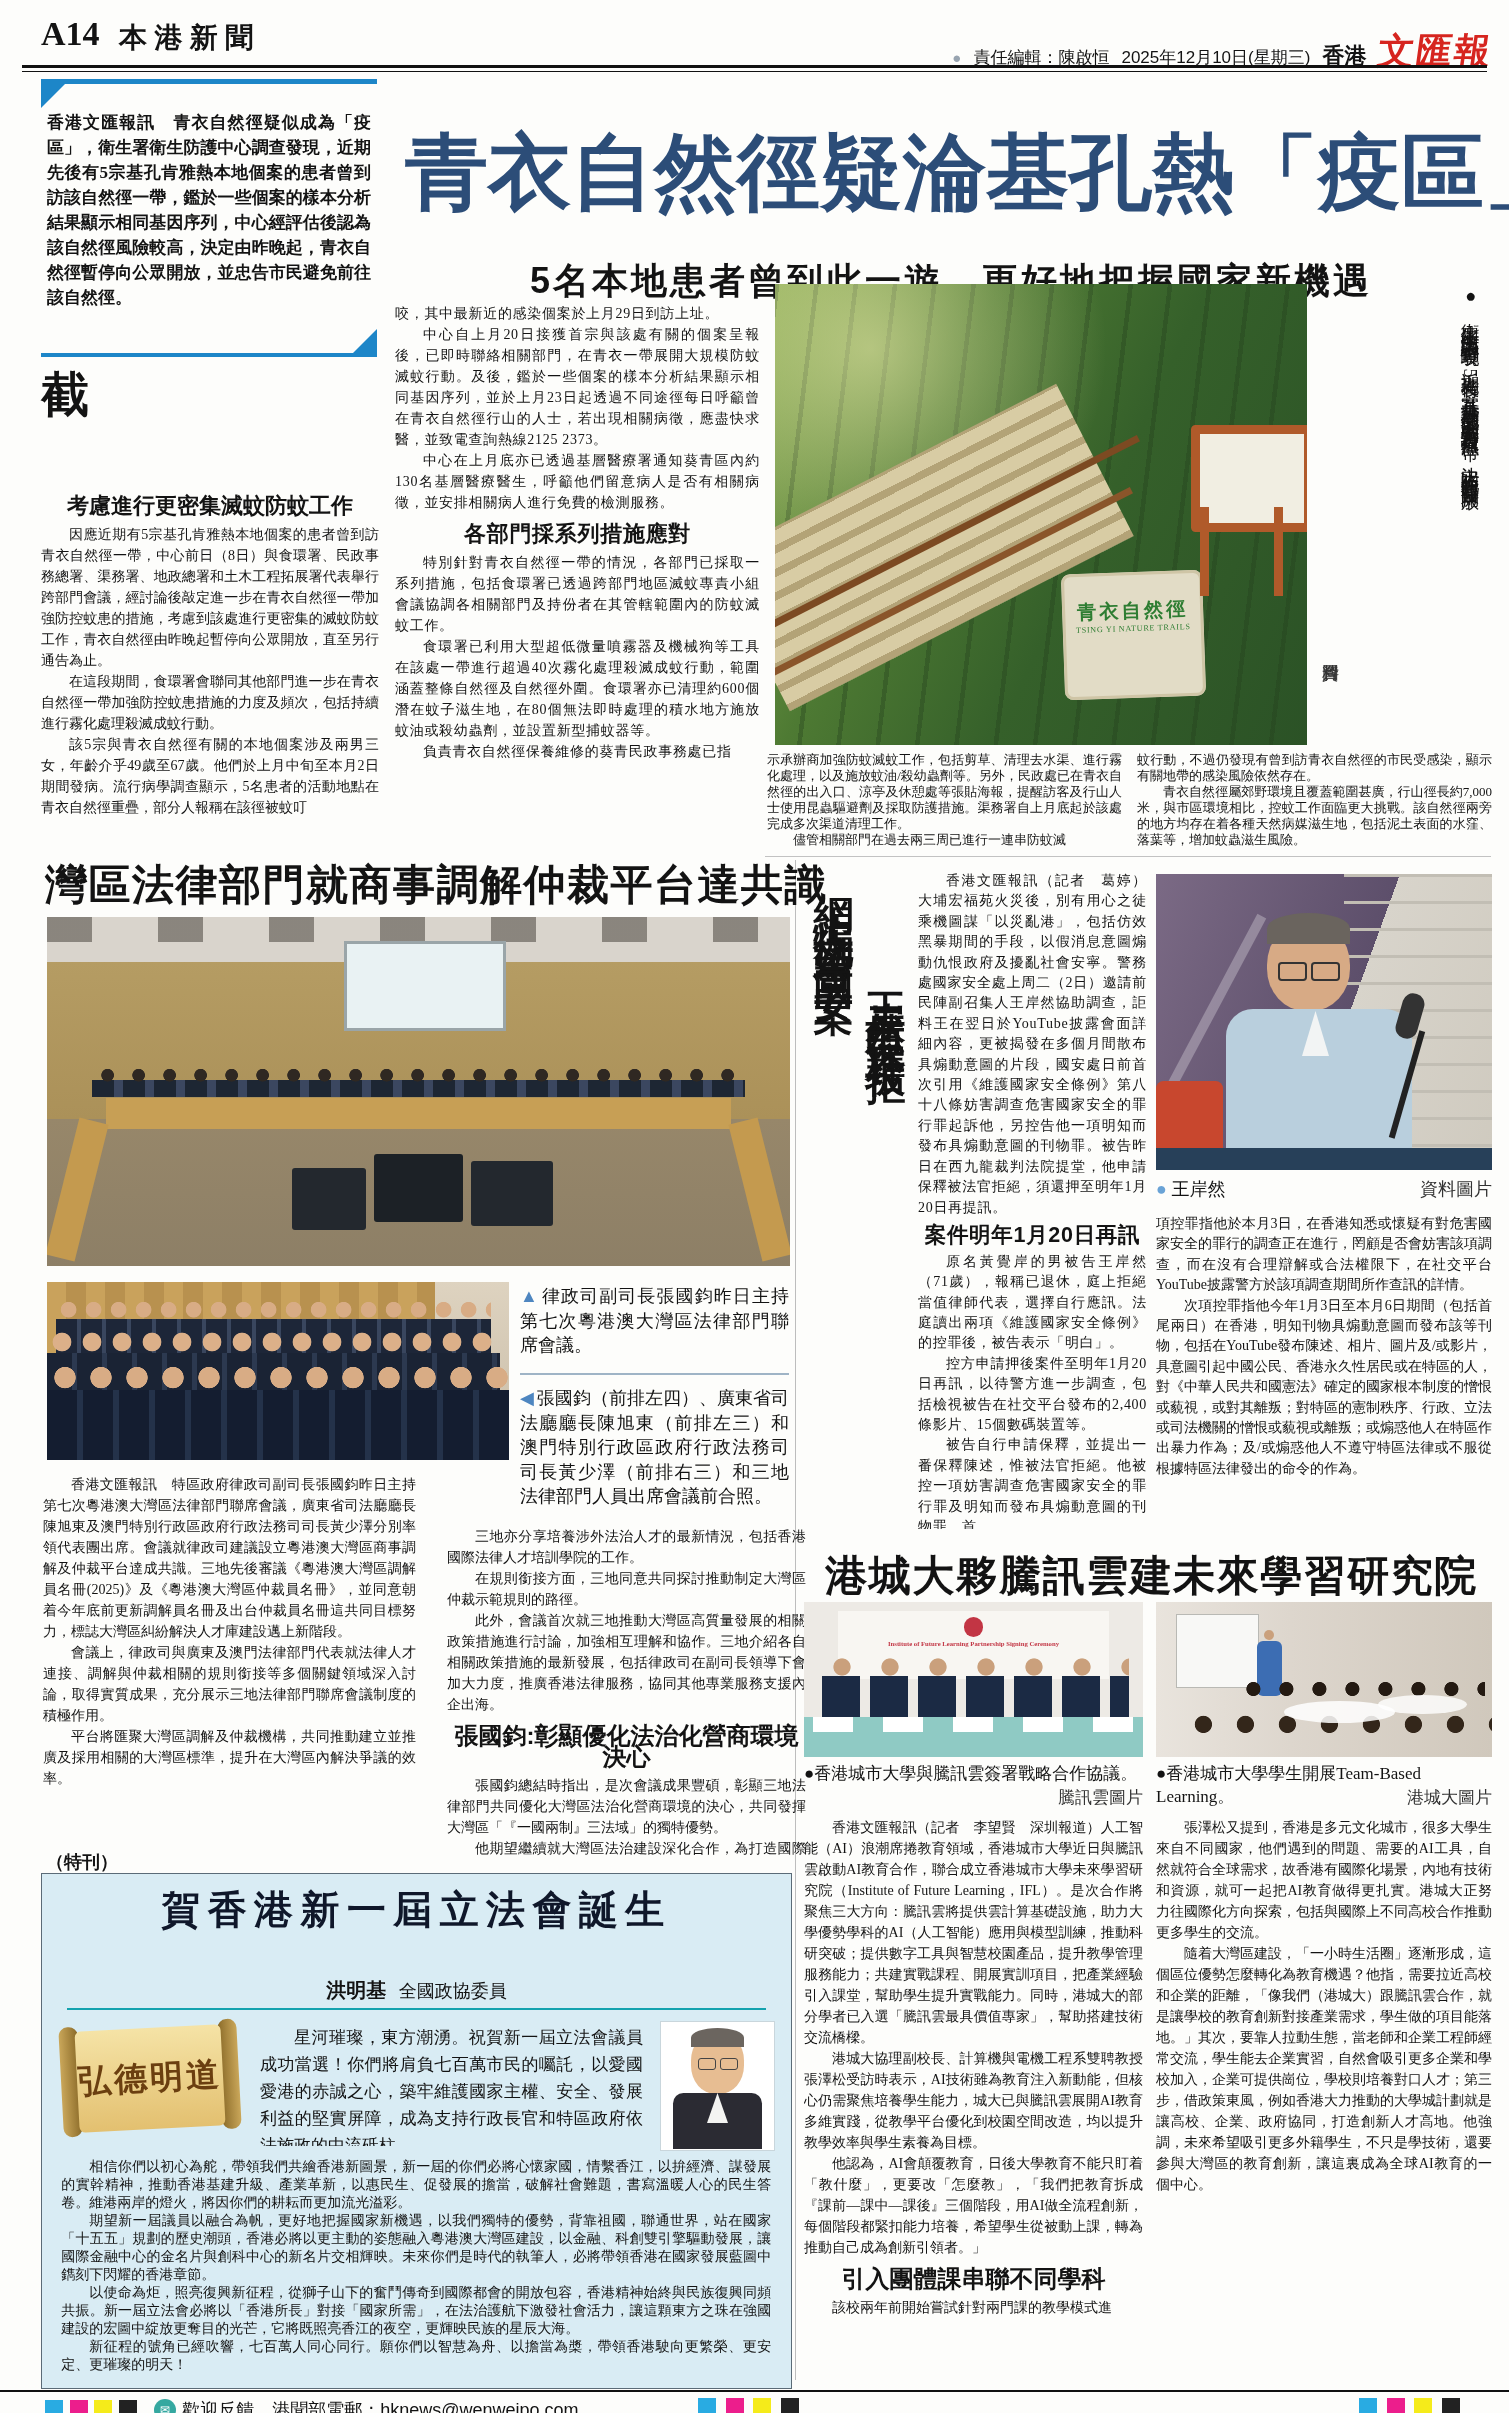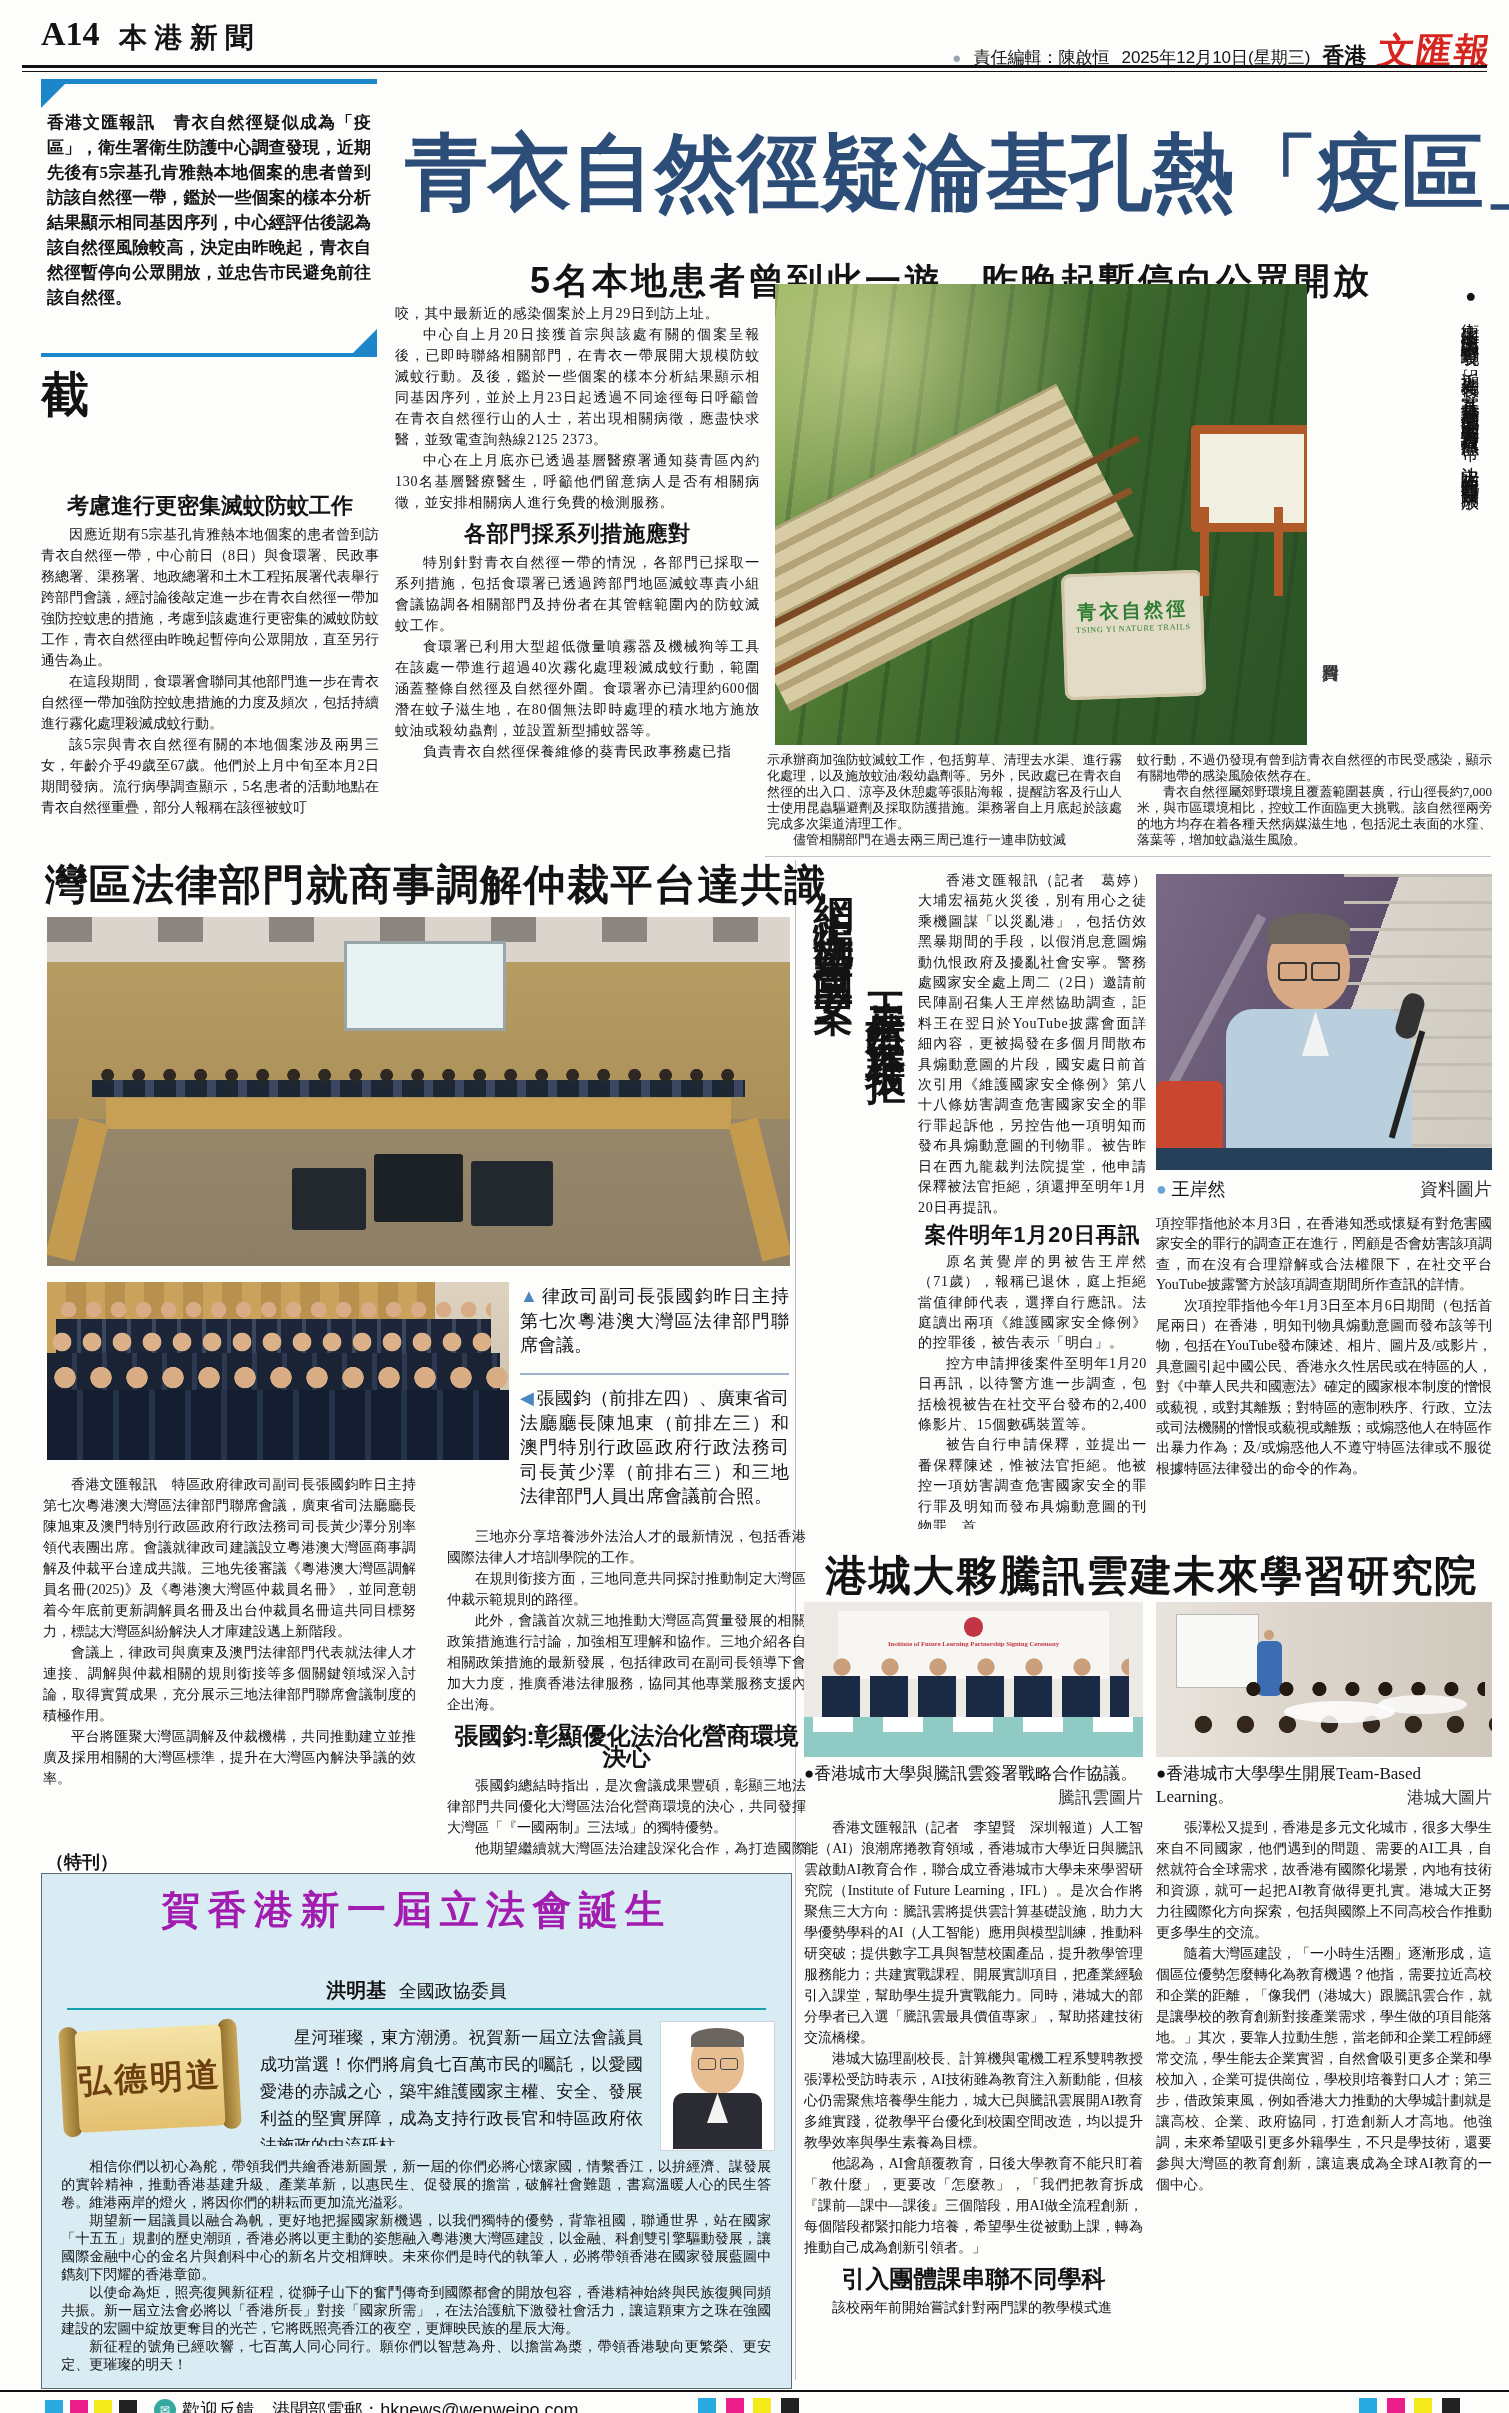--- a/index.html
+++ b/index.html
@@ -45,21 +45,21 @@
 
   <div class="a" style="left:41px;top:79px;width:336px;height:278px;">
     <div class="ibar" style="top:0;"></div>
     <div class="tri-tl"></div>
     <div class="ibar" style="bottom:0;"></div>
     <div class="tri-br"></div>
     <p style="margin:0;position:absolute;left:6px;right:6px;top:31px;font-size:17px;line-height:25px;text-align:justify;font-weight:600;"><b>香港文匯報訊</b><span>　青衣自然徑疑似成為「疫區」，衛生署衛生防護中心調查發現，近期先後有5宗基孔肯雅熱本地個案的患者曾到訪該自然徑一帶，鑑於一些個案的樣本分析結果顯示相同基因序列，中心經評估後認為該自然徑風險較高，決定由昨晚起，青衣自然徑暫停向公眾開放，並忠告市民避免前往該自然徑。</span></p>
   </div>
 
   <h1 class="a" style="left:405px;top:95px;width:1092px;height:156px;line-height:156px;font-size:83px;text-align:center;color:#2c4d78;white-space:nowrap;">青衣自然徑疑淪基孔熱「疫區」</h1>
-  <h2 class="a sans" style="left:405px;top:257px;width:1092px;font-size:36px;text-align:center;letter-spacing:3px;">5名本地患者曾到此一遊　昨晚起暫停向公眾開放</h2>
+  <h2 class="a sans" style="left:405px;top:257px;width:1092px;font-size:36px;text-align:center;letter-spacing:3px;">5名本地患者曾到此一遊　更好地把握國家新機遇</h2>
 
   <div class="a" style="left:41px;top:370px;width:338px;height:107px;font-size:14px;line-height:21px;text-align:justify;">
     <span class="dropcap">截</span>
   </div>
   <h3 class="a sub" style="left:41px;top:481px;width:338px;">考慮進行更密集滅蚊防蚊工作</h3>
   <div class="a col" style="left:41px;top:524px;width:338px;height:327px;font-size:14px;line-height:21px;">
     <p>因應近期有5宗基孔肯雅熱本地個案的患者曾到訪青衣自然徑一帶，中心前日（8日）與食環署、民政事務總署、渠務署、地政總署和土木工程拓展署代表舉行跨部門會議，經討論後敲定進一步在青衣自然徑一帶加強防控蚊患的措施，考慮到該處進行更密集的滅蚊防蚊工作，青衣自然徑由昨晚起暫停向公眾開放，直至另行通告為止。</p>
     <p>在這段期間，食環署會聯同其他部門進一步在青衣自然徑一帶加強防控蚊患措施的力度及頻次，包括持續進行霧化處理殺滅成蚊行動。</p>
     <p>該5宗與青衣自然徑有關的本地個案涉及兩男三女，年齡介乎49歲至67歲。他們於上月中旬至本月2日期間發病。流行病學調查顯示，5名患者的活動地點在青衣自然徑重疊，部分人報稱在該徑被蚊叮</p>
   </div>
@@ -214,21 +214,21 @@
     <h3 class="sub" style="font-size:24px;">引入團體課串聯不同學科</h3>
     <p>該校兩年前開始嘗試針對兩門課的教學模式進</p>
   </div>
   <div class="a col" style="left:1156px;top:1817px;width:336px;height:563px;font-size:14px;line-height:21px;">
     <p>張澤松又提到，香港是多元文化城市，很多大學生來自不同國家，他們遇到的問題、需要的AI工具，自然就符合全球需求，故香港有國際化場景，內地有技術和資源，就可一起把AI教育做得更扎實。港城大正努力往國際化方向探索，包括與國際上不同高校合作推動更多學生的交流。</p>
     <p>隨着大灣區建設，「一小時生活圈」逐漸形成，這個區位優勢怎麼轉化為教育機遇？他指，需要拉近高校和企業的距離，「像我們（港城大）跟騰訊雲合作，就是讓學校的教育創新對接產業需求，學生做的項目能落地。」其次，要靠人拉動生態，當老師和企業工程師經常交流，學生能去企業實習，自然會吸引更多企業和學校加入，企業可提供崗位，學校則培養對口人才；第三步，借政策東風，例如香港大力推動的大學城計劃就是讓高校、企業、政府協同，打造創新人才高地。他強調，未來希望吸引更多外籍學生，不只是學技術，還要參與大灣區的教育創新，讓這裏成為全球AI教育的一個中心。</p>
   </div>
 
   <div class="a sans" style="left:46px;top:1850px;font-size:18px;font-weight:bold;">（特刊）</div>
   <div class="a" style="left:41px;top:1873px;width:749px;height:514px;background:#d9ecf4;border:0.7px solid #5b6b77;">
-    <h2 style="position:absolute;left:0;top:9px;width:100%;text-align:center;font-size:39px;color:#a21caf;letter-spacing:7.4px;">賀香港新一屆立法會誕生</h2>
+    <h2 style="position:absolute;left:0;top:9px;width:100%;text-align:center;font-size:39px;color:#0f172a;letter-spacing:7.4px;">賀香港新一屆立法會誕生</h2>
     <div class="sans" style="position:absolute;left:0;top:103px;width:100%;text-align:center;">
       <span style="font-size:20px;font-weight:bold;">洪明基</span>
       <span style="font-size:18px;margin-left:9px;">全國政協委員</span>
     </div>
     <div style="position:absolute;left:25px;right:25px;top:134px;height:2.2px;background:#14a2ae;"></div>
 
     <div style="position:absolute;left:19.3px;top:149px;width:178px;height:110px;transform:rotate(-3deg);">
       <div style="position:absolute;left:0;top:0;width:19.3px;height:100%;background:linear-gradient(90deg,#caa75a,#8a6a28);border-radius:9px;"></div>
       <div style="position:absolute;right:0;top:0;width:19.3px;height:100%;background:linear-gradient(90deg,#8a6a28,#caa75a);border-radius:9px;"></div>
       <div style="position:absolute;left:16.3px;right:16.3px;top:4.5px;bottom:4.5px;background:linear-gradient(180deg,#f5e3a6,#e3c070);border-radius:6px;display:flex;align-items:center;justify-content:center;font-size:33px;font-weight:bold;color:#6b3f10;letter-spacing:3px;">弘德明道</div>

